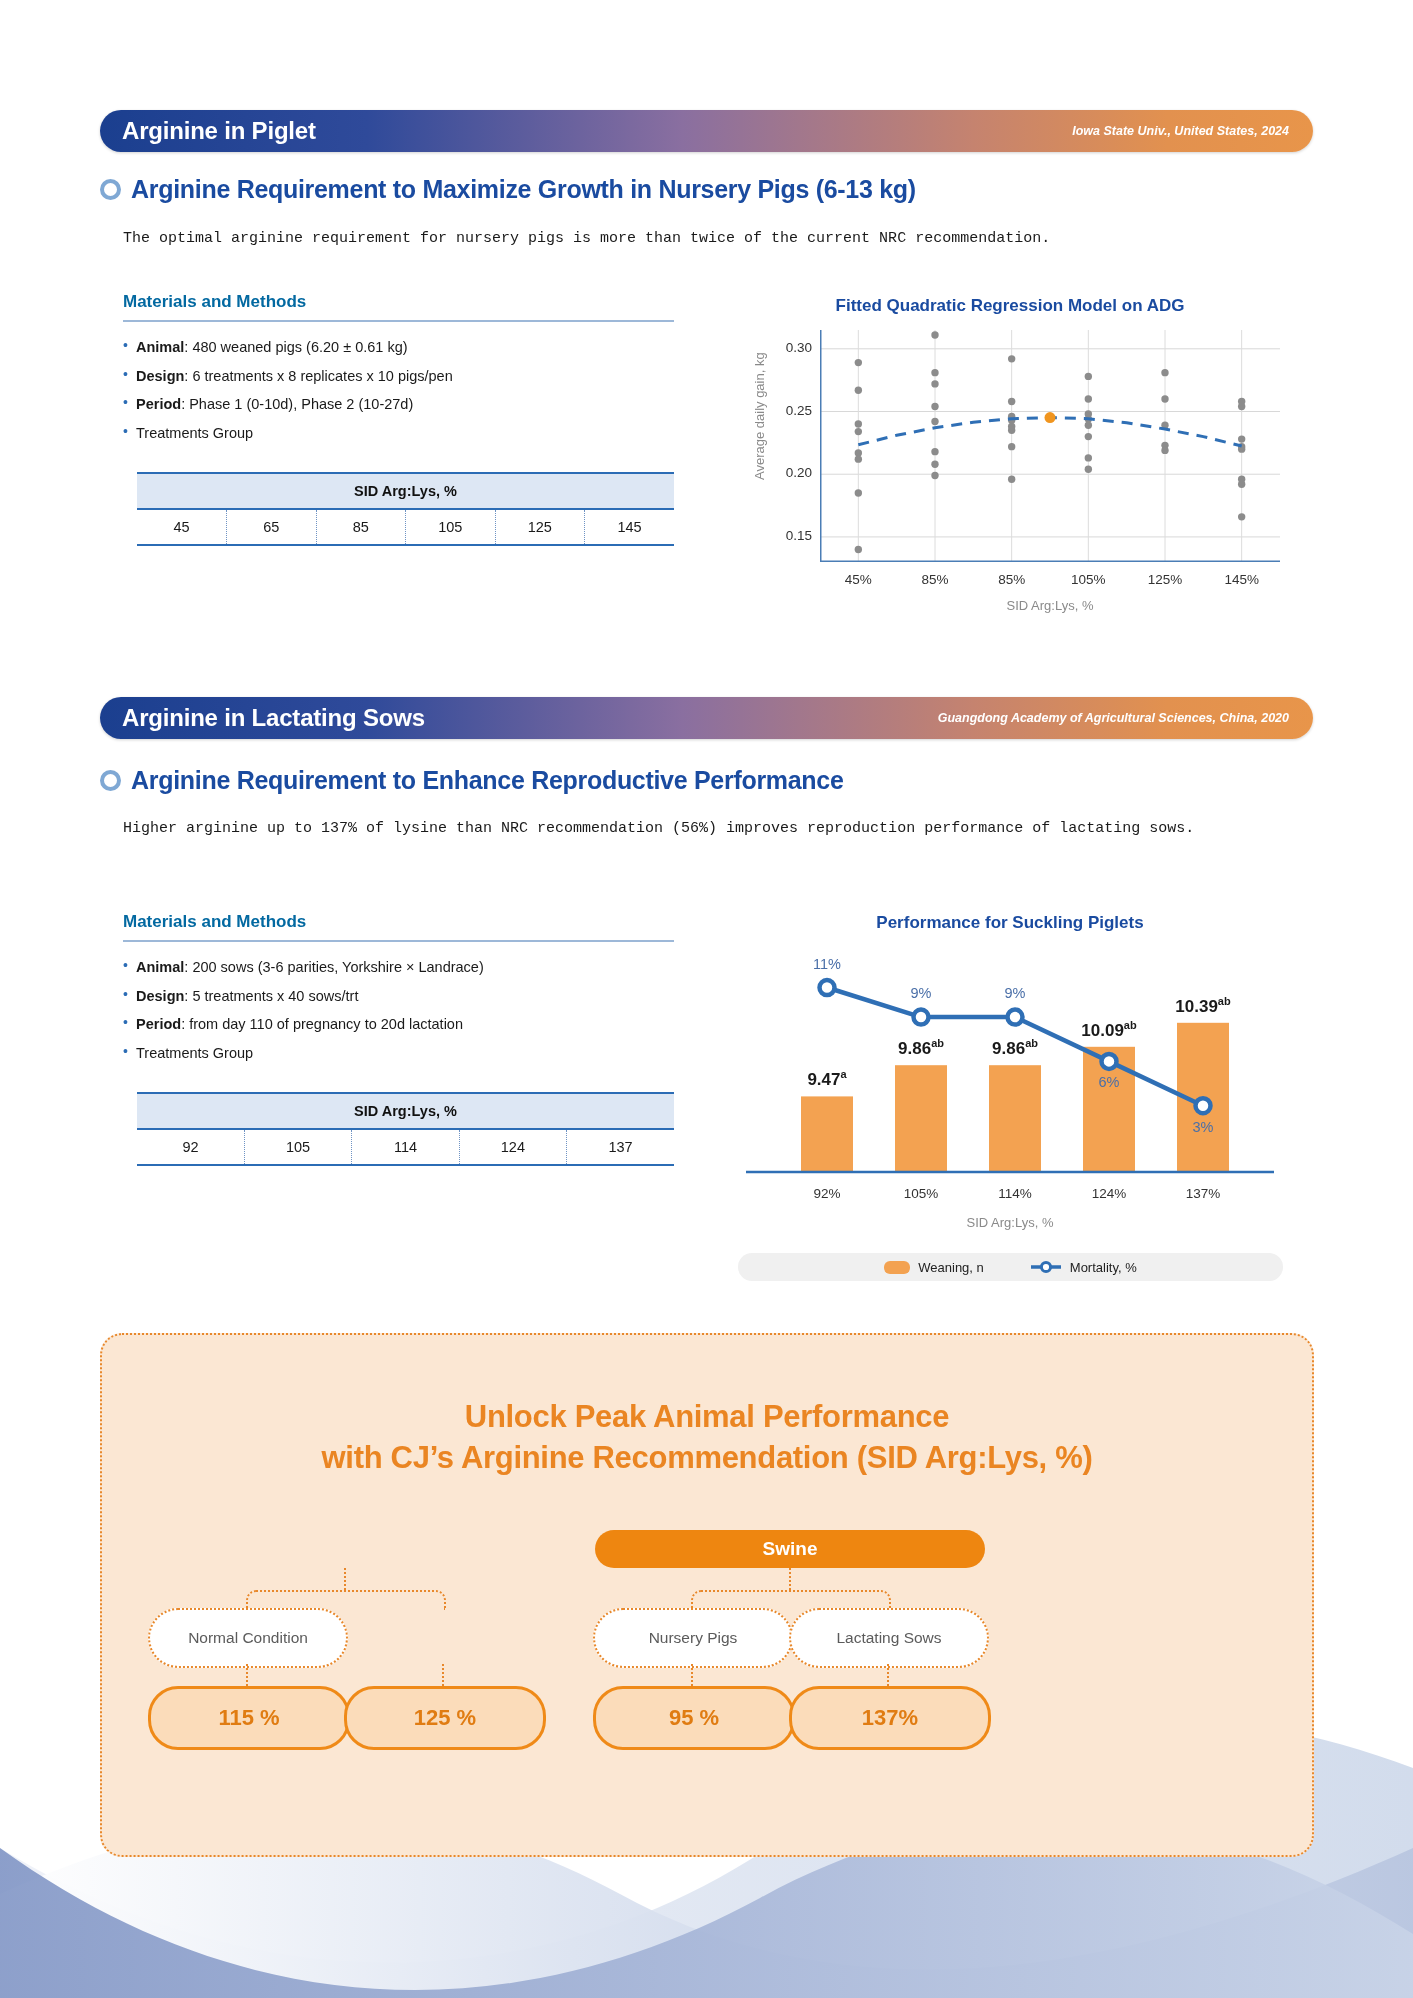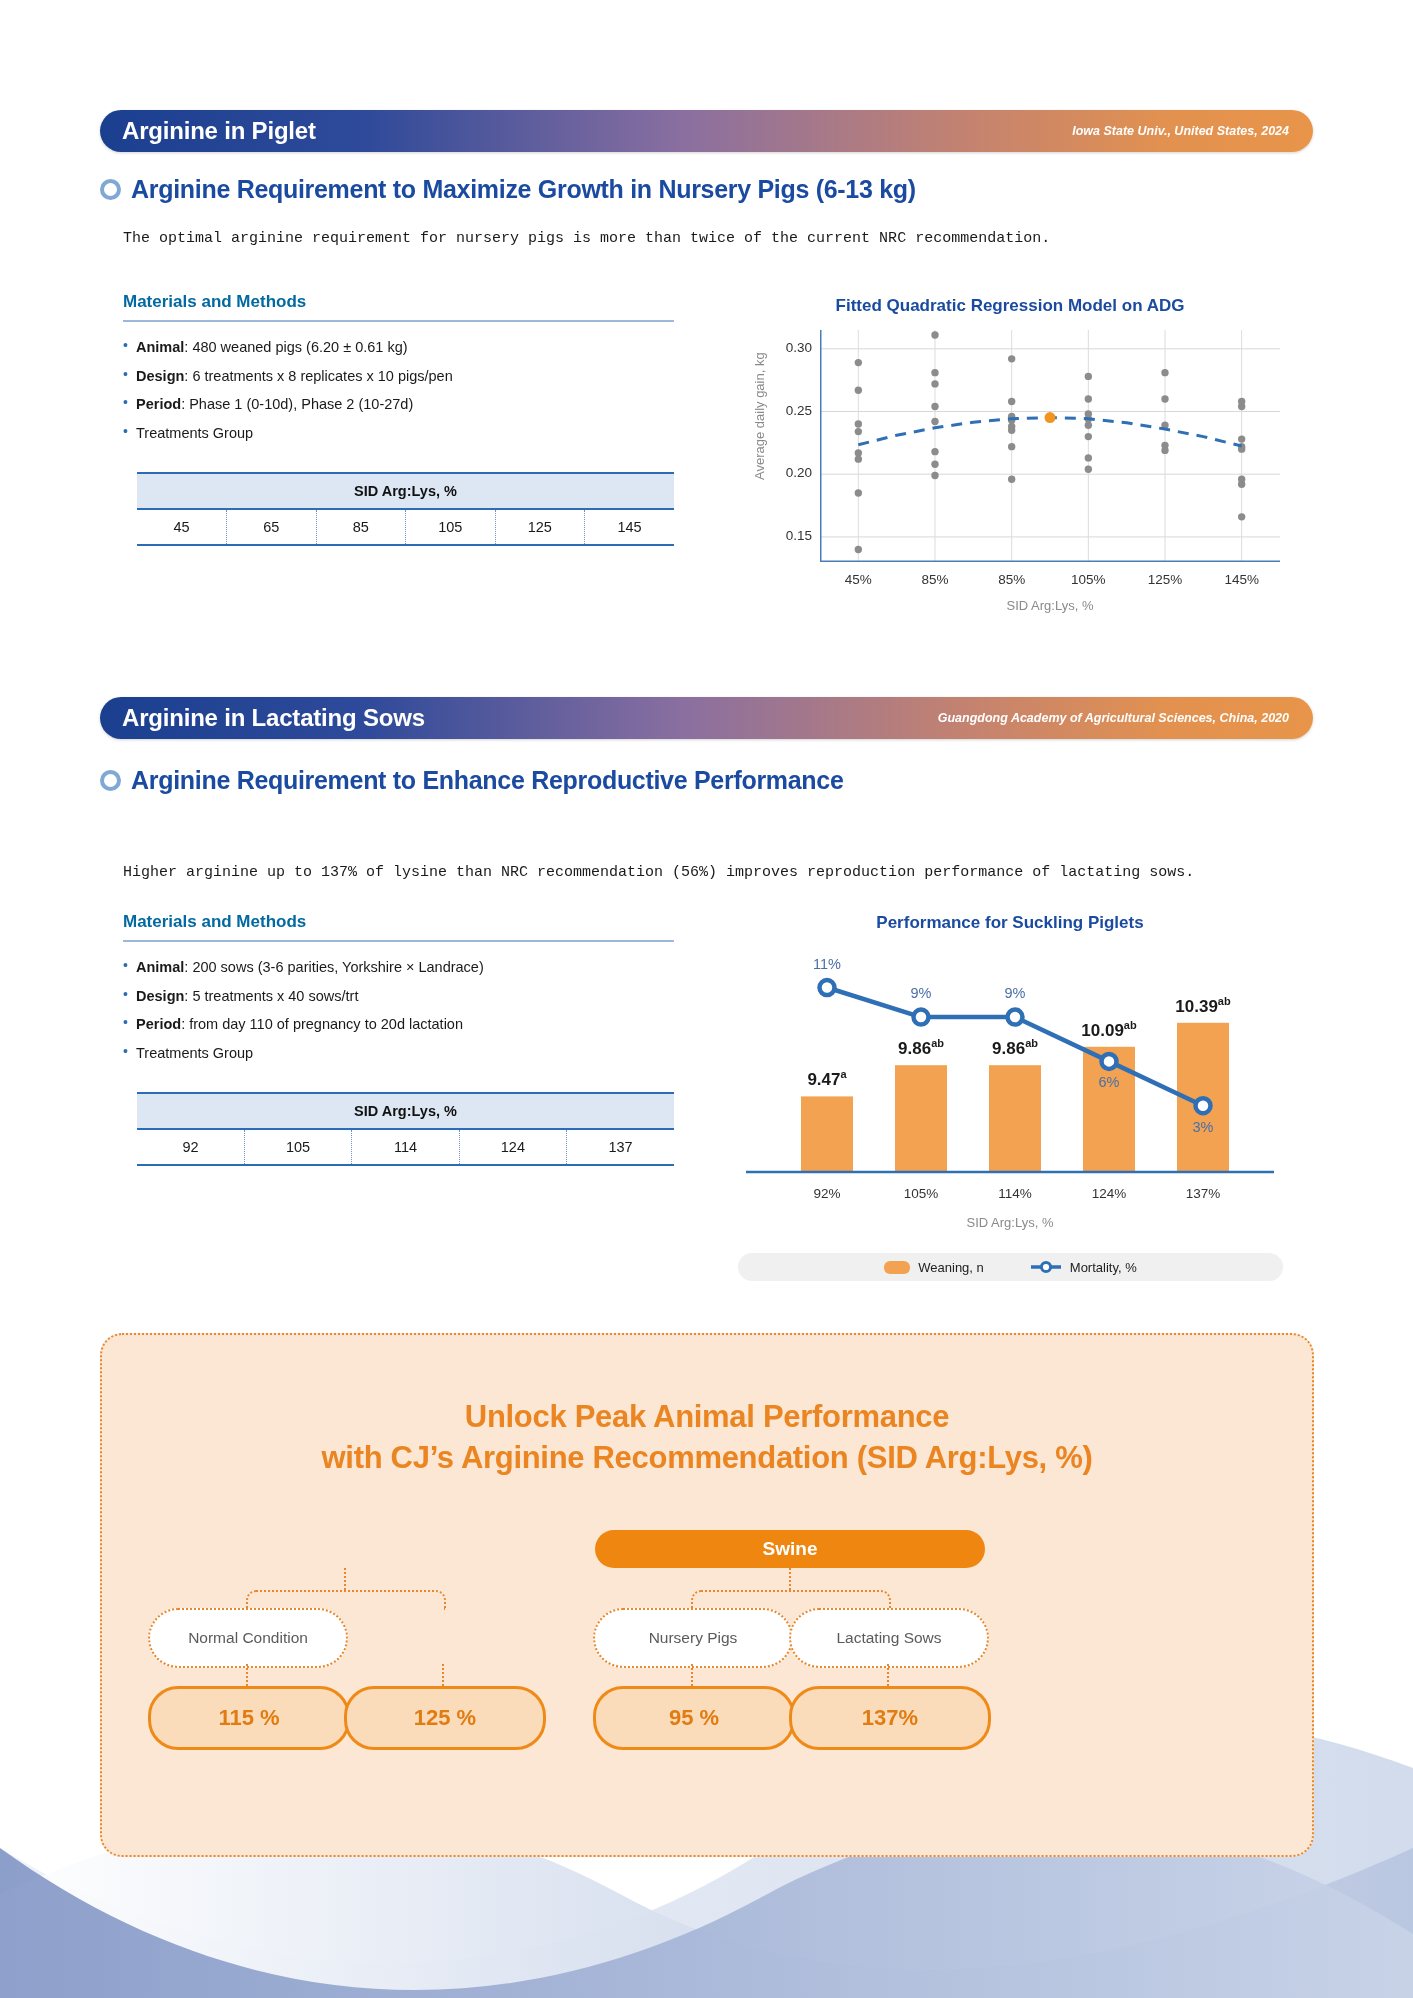--- a/index.html
+++ b/index.html
@@ -442,21 +442,21 @@
   <div class="banner" style="left:100px; top:697px; width:1213px;">
     <span class="banner-title">Arginine in Lactating Sows</span>
     <span class="banner-source">Guangdong Academy of Agricultural Sciences, China, 2020</span>
   </div>
 
   <div class="sec-heading" style="left:100px; top:766px;">
     <span class="ring-bullet"></span>
     <span class="sec-heading-text">Arginine Requirement to Enhance Reproductive Performance</span>
   </div>
 
-  <div class="sec-sub" style="left:123px; top:818px; width:1140px;margin-top:44px;">Higher arginine up to 137% of lysine than NRC recommendation (56%) improves reproduction performance of lactating sows.</div>
+  <div class="sec-sub" style="left:123px; top:818px; width:1140px;">Higher arginine up to 137% of lysine than NRC recommendation (56%) improves reproduction performance of lactating sows.</div>
 
   <div class="mm-title" style="left:123px; top:912px;">Materials and Methods</div>
   <div class="mm-rule" style="left:123px; top:940px; width:551px;"></div>
 
   <ul class="mm-list" style="left:123px; top:957px;">
     <li><b>Animal</b><span>: 200 sows (3-6 parities, Yorkshire × Landrace)</span></li>
     <li><b>Design</b><span>: 5 treatments x 40 sows/trt</span></li>
     <li><b>Period</b><span>: from day 110 of pregnancy to 20d lactation</span></li>
     <li><span>Treatments Group</span></li>
   </ul>

